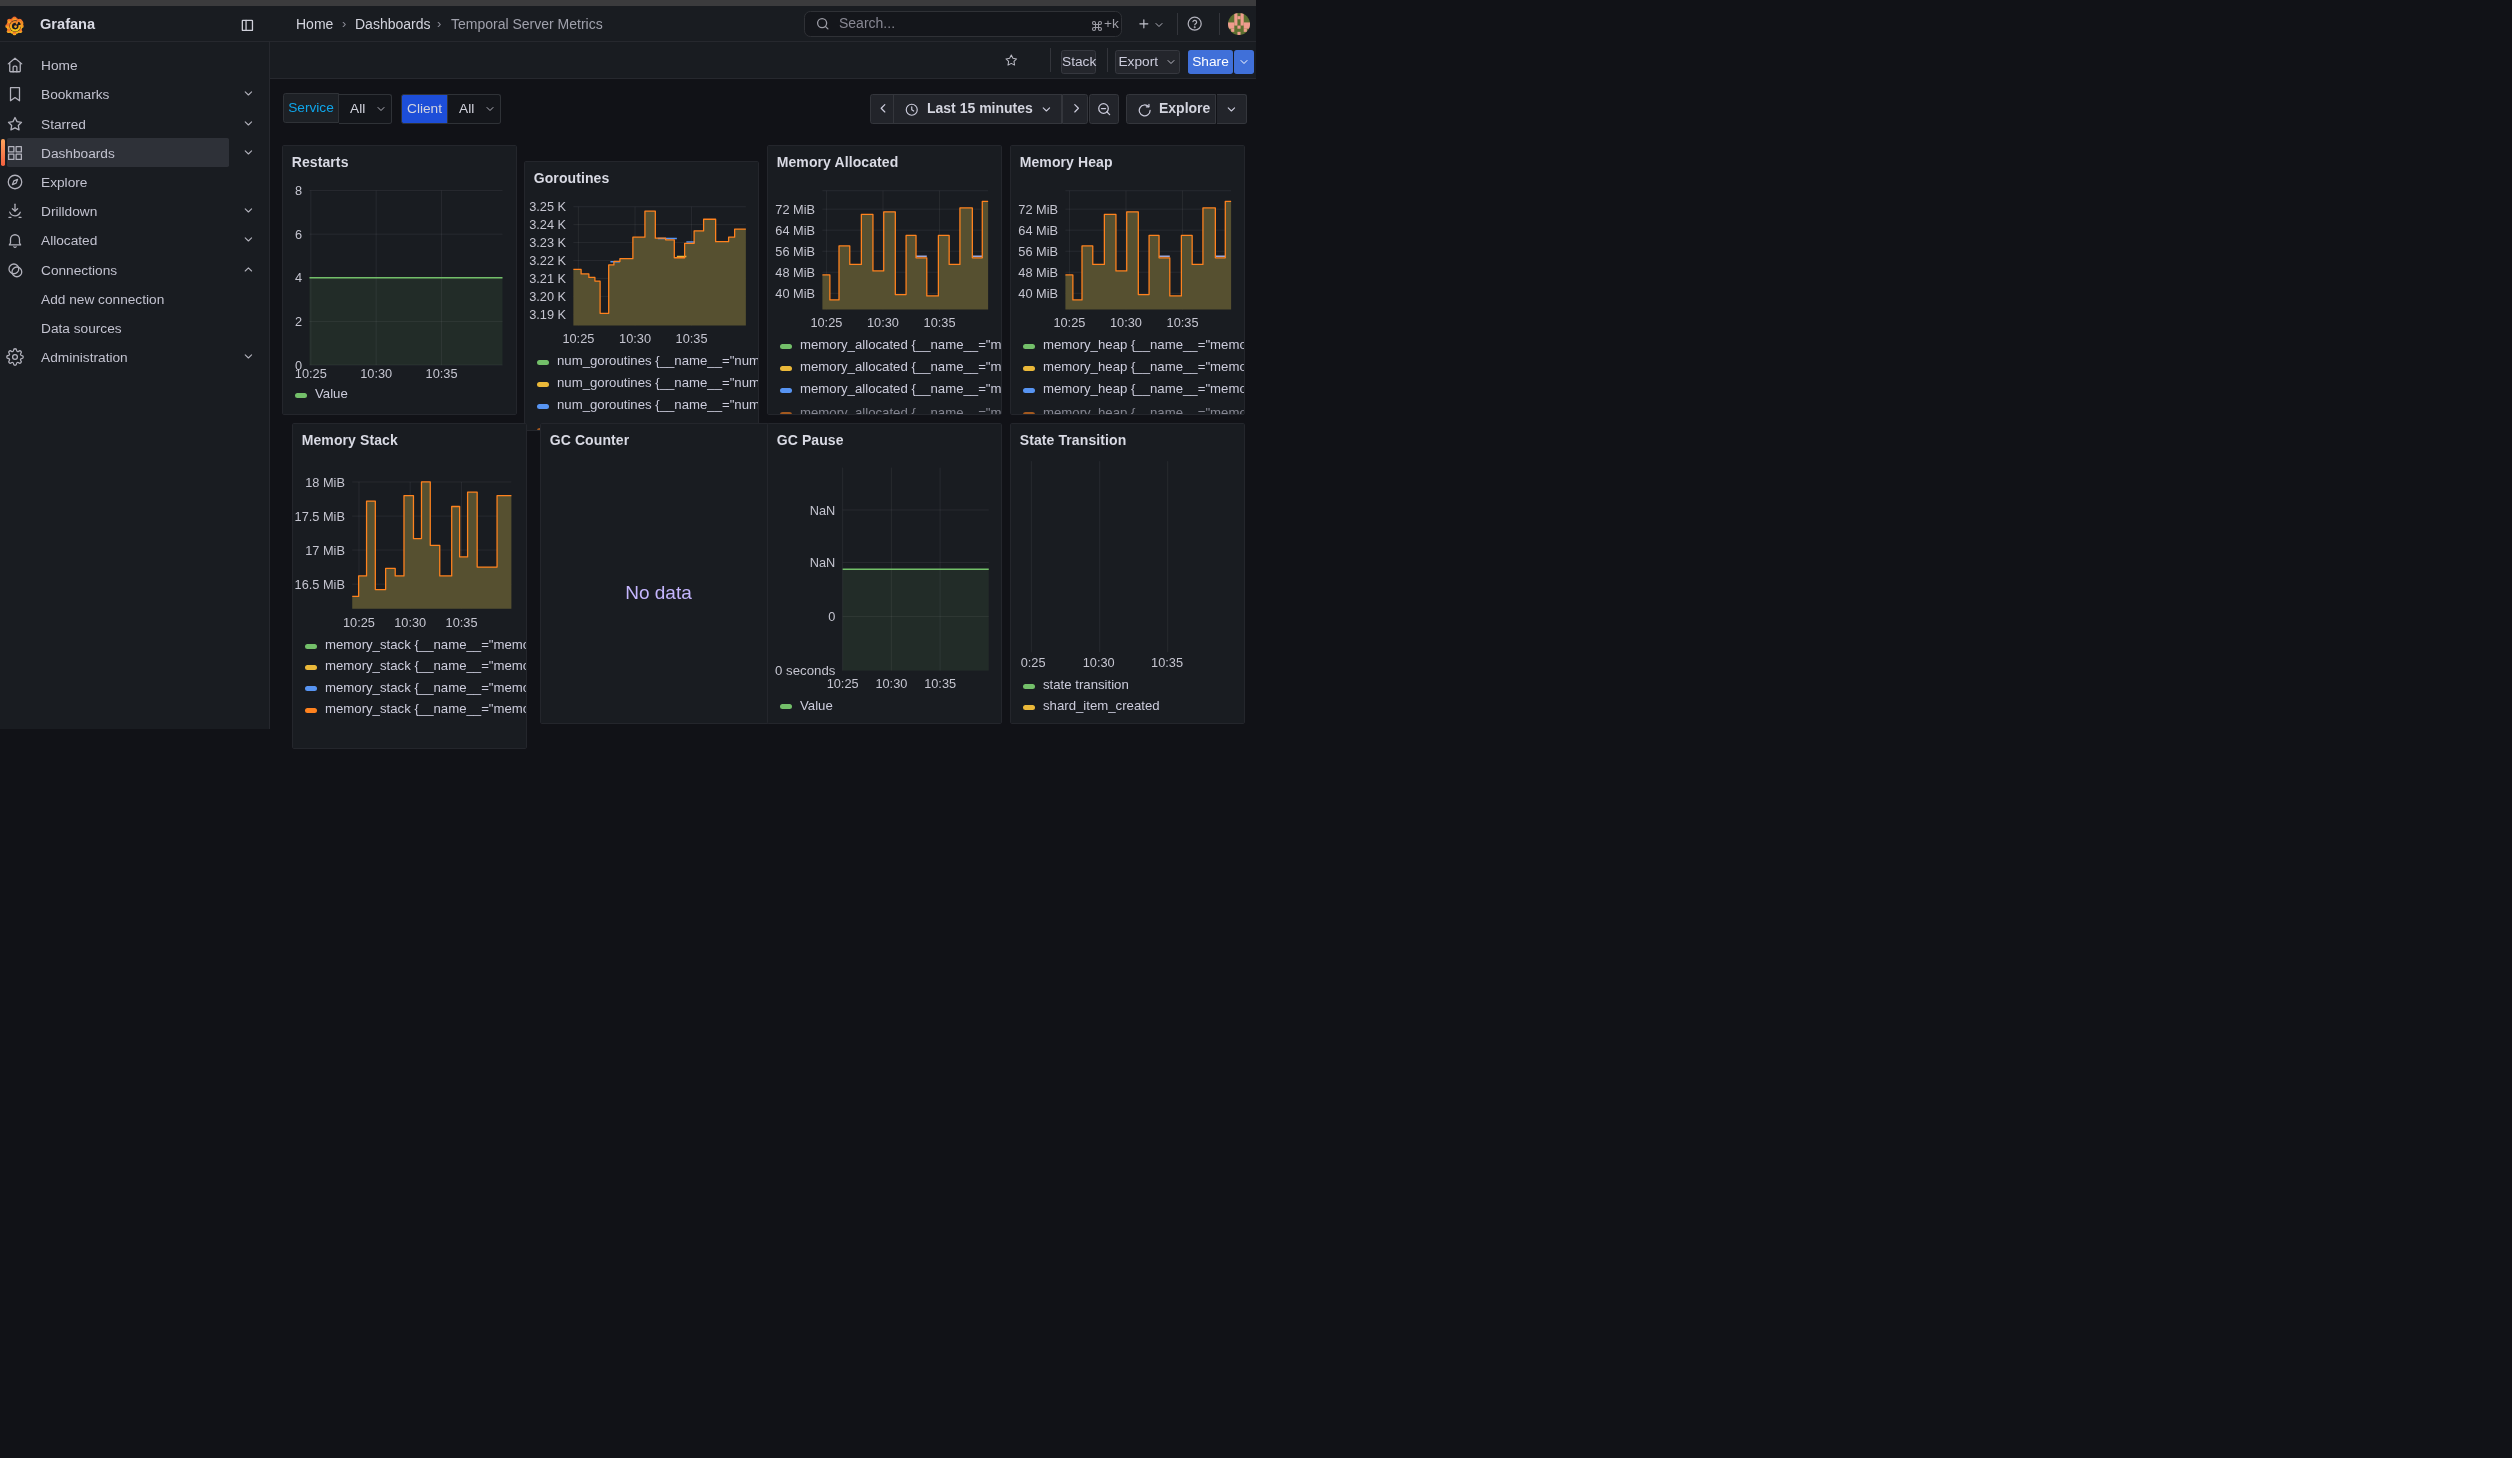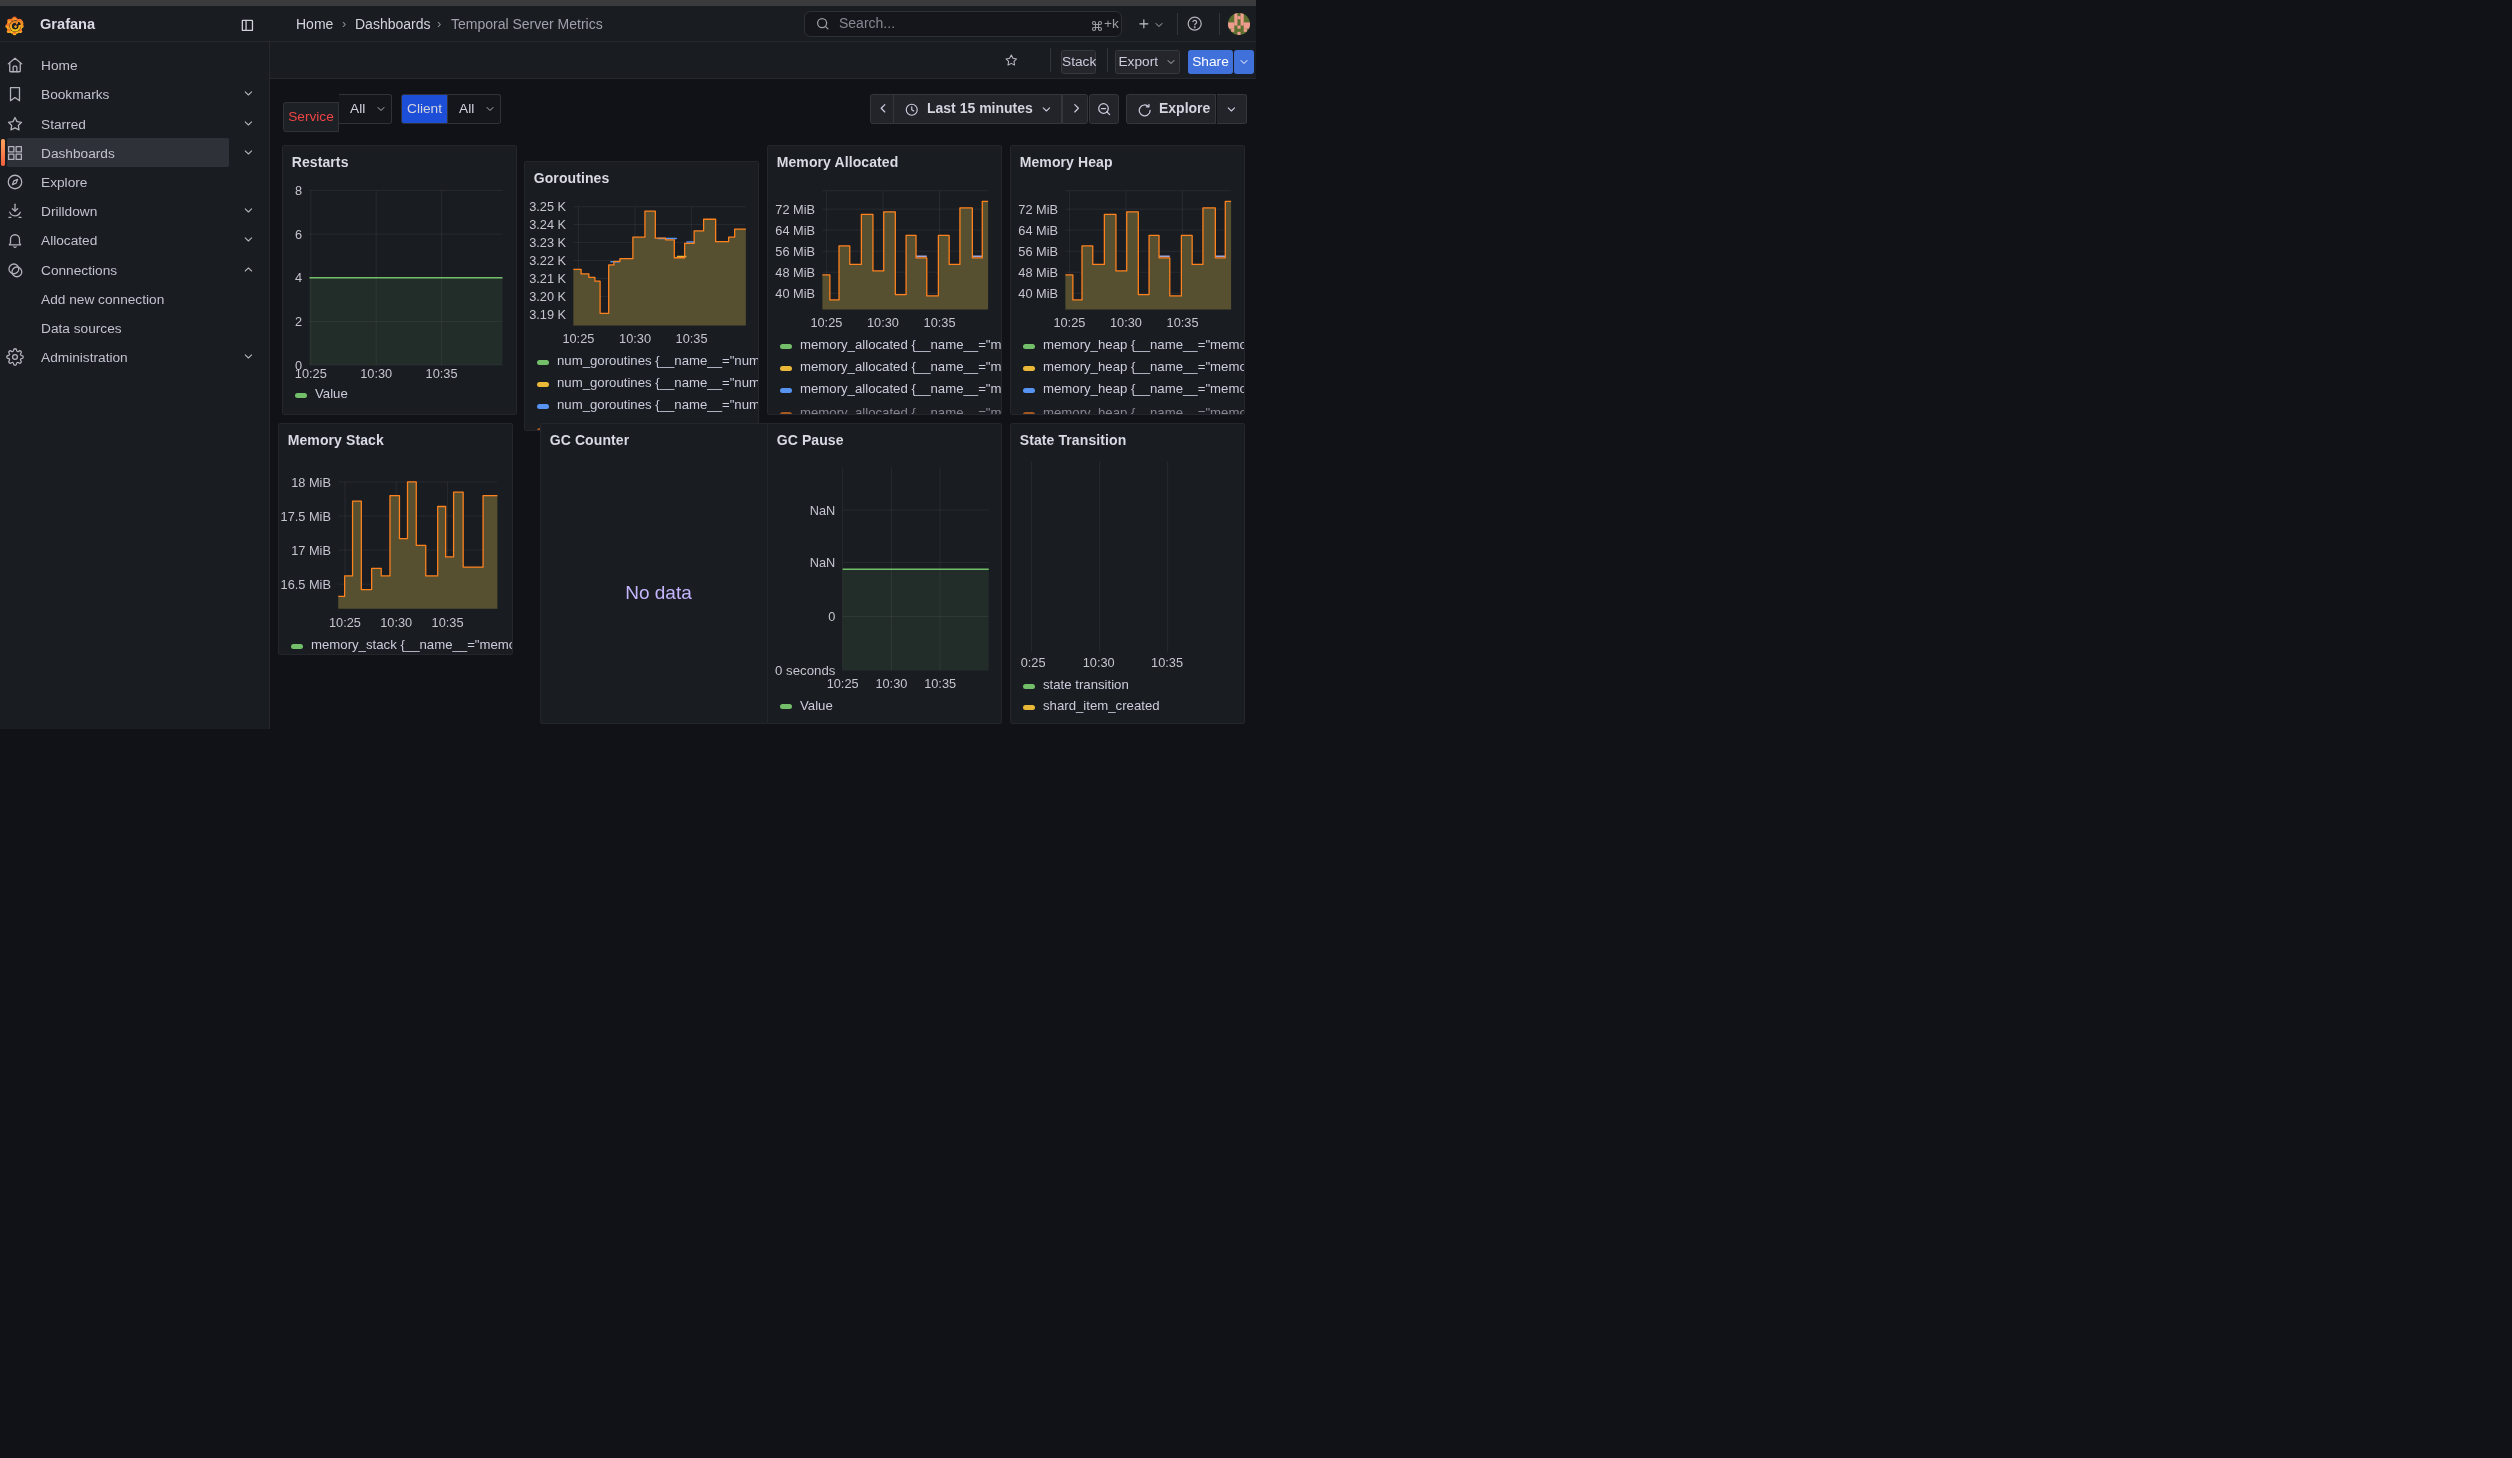--- a/index.html
+++ b/index.html
@@ -251,23 +251,23 @@
       <span class="mlabel">Administration</span>
       <span class="mchev"><svg width="12.8" height="12.8" viewBox="0 0 24 24" fill="none" stroke="#b2b2bc" stroke-width="2" stroke-linecap="round" stroke-linejoin="round">
           <path d="m6 9 6 6 6-6"></path>
         </svg></span>
     </div>
 
 </div>
 
 <div class="content"></div>
 
-<div class="abs" style="position:absolute;left:283px;top:102px;width:56px;height:30px;background:#1d2025;
+<div class="abs" style="position:absolute;left:283px;top:93px;width:56px;height:30px;background:#1d2025;
   border:0.9px solid #2f3237;border-radius:2.7px 0 0 2.7px;font-size:13.7px;line-height:28px;text-align:center;
-  color:#ef4444">Service</div>
+  color:#0ea5e9">Service</div>
 <div class="abs" style="position:absolute;left:339px;top:94px;width:53px;height:30px;background:#14161b;
   border:0.9px solid #2f3237;border-left:none;border-radius:0 2.7px 2.7px 0;font-size:13.7px;line-height:28px;
   color:#d3d4de">
   <span style="margin-left:11px">All</span>
   <span style="display:inline-block;vertical-align:-2.3px;margin-left:6.4px"><svg width="12" height="12" viewBox="0 0 24 24" fill="none" stroke="#b2b2bc" stroke-width="2" stroke-linecap="round" stroke-linejoin="round">
         <path d="m6 9 6 6 6-6"></path>
       </svg></span></div>
 <div class="abs" style="position:absolute;left:401px;top:94px;width:47px;height:30px;background:#1d4ed8;
   border:0.9px solid #2f3237;border-radius:2.7px 0 0 2.7px;font-size:13.7px;line-height:28px;text-align:center;
   color:#d3d4de">Client</div>
@@ -451,21 +451,21 @@
     <div style="position:absolute;left:32px;top:191px;font-size:13.2px;color:#ccccdc;white-space:nowrap">memory_heap {__name__="memory_h</div>
     <div style="position:absolute;left:11.5px;top:220px;width:12.8px;height:4.6px;border-radius:2.7px;background:#eab839"></div>
     <div style="position:absolute;left:32px;top:213px;font-size:13.2px;color:#ccccdc;white-space:nowrap">memory_heap {__name__="memory_h</div>
     <div style="position:absolute;left:11.5px;top:242px;width:12.8px;height:4.6px;border-radius:2.7px;background:#5794f2"></div>
     <div style="position:absolute;left:32px;top:235px;font-size:13.2px;color:#ccccdc;white-space:nowrap">memory_heap {__name__="memory_h</div>
     <div style="opacity:.6">
       <div style="position:absolute;left:11.5px;top:266px;width:12.8px;height:4.6px;border-radius:2.7px;background:#ff821e"></div>
       <div style="position:absolute;left:32px;top:259px;font-size:13.2px;color:#ccccdc;white-space:nowrap">memory_heap {__name__="memory_h</div>
     </div>
   </div>
-<div class="panel" style="left:278px;top:423px;width:235px;height:232px">
+<div class="panel" style="left:292px;top:423px;width:235px;height:326px">
     <div class="ptitle">Memory Stack</div>
     <svg width="235" height="301" style="position:absolute;left:0;top:0" viewBox="0 0 257.5 329.594">
       <line x1="64.9" y1="63.4" x2="239.3" y2="63.4" stroke="rgba(204,204,220,0.09)" stroke-width="1"></line>
       <line x1="64.9" y1="100.8" x2="239.3" y2="100.8" stroke="rgba(204,204,220,0.09)" stroke-width="1"></line>
       <line x1="64.9" y1="138.0" x2="239.3" y2="138.0" stroke="rgba(204,204,220,0.09)" stroke-width="1"></line>
       <line x1="64.9" y1="175.4" x2="239.3" y2="175.4" stroke="rgba(204,204,220,0.09)" stroke-width="1"></line>
       <line x1="72.3" y1="63.4" x2="72.3" y2="202.2" stroke="rgba(204,204,220,0.09)" stroke-width="1"></line>
       <line x1="128.4" y1="63.4" x2="128.4" y2="202.2" stroke="rgba(204,204,220,0.09)" stroke-width="1"></line>
       <line x1="184.7" y1="63.4" x2="184.7" y2="202.2" stroke="rgba(204,204,220,0.09)" stroke-width="1"></line>
       <path d="M64.9 188.8 L71.9 188.8 L71.9 166.4 L80.6 166.4 L80.6 84.3 L90.2 84.3 L90.2 181.3 L101.5 181.3 L101.5 158.2 L112.0 158.2 L112.0 166.4 L121.6 166.4 L121.6 78.3 L132.0 78.3 L132.0 125.4 L140.8 125.4 L140.8 63.4 L150.4 63.4 L150.4 132.8 L160.8 132.8 L160.8 166.4 L173.9 166.4 L173.9 90.3 L182.6 90.3 L182.6 145.5 L191.3 145.5 L191.3 74.6 L201.8 74.6 L201.8 156.7 L223.6 156.7 L223.6 78.3 L239.3 78.3 L239.3 202.2 L64.9 202.2 Z" fill="#565030"></path>

